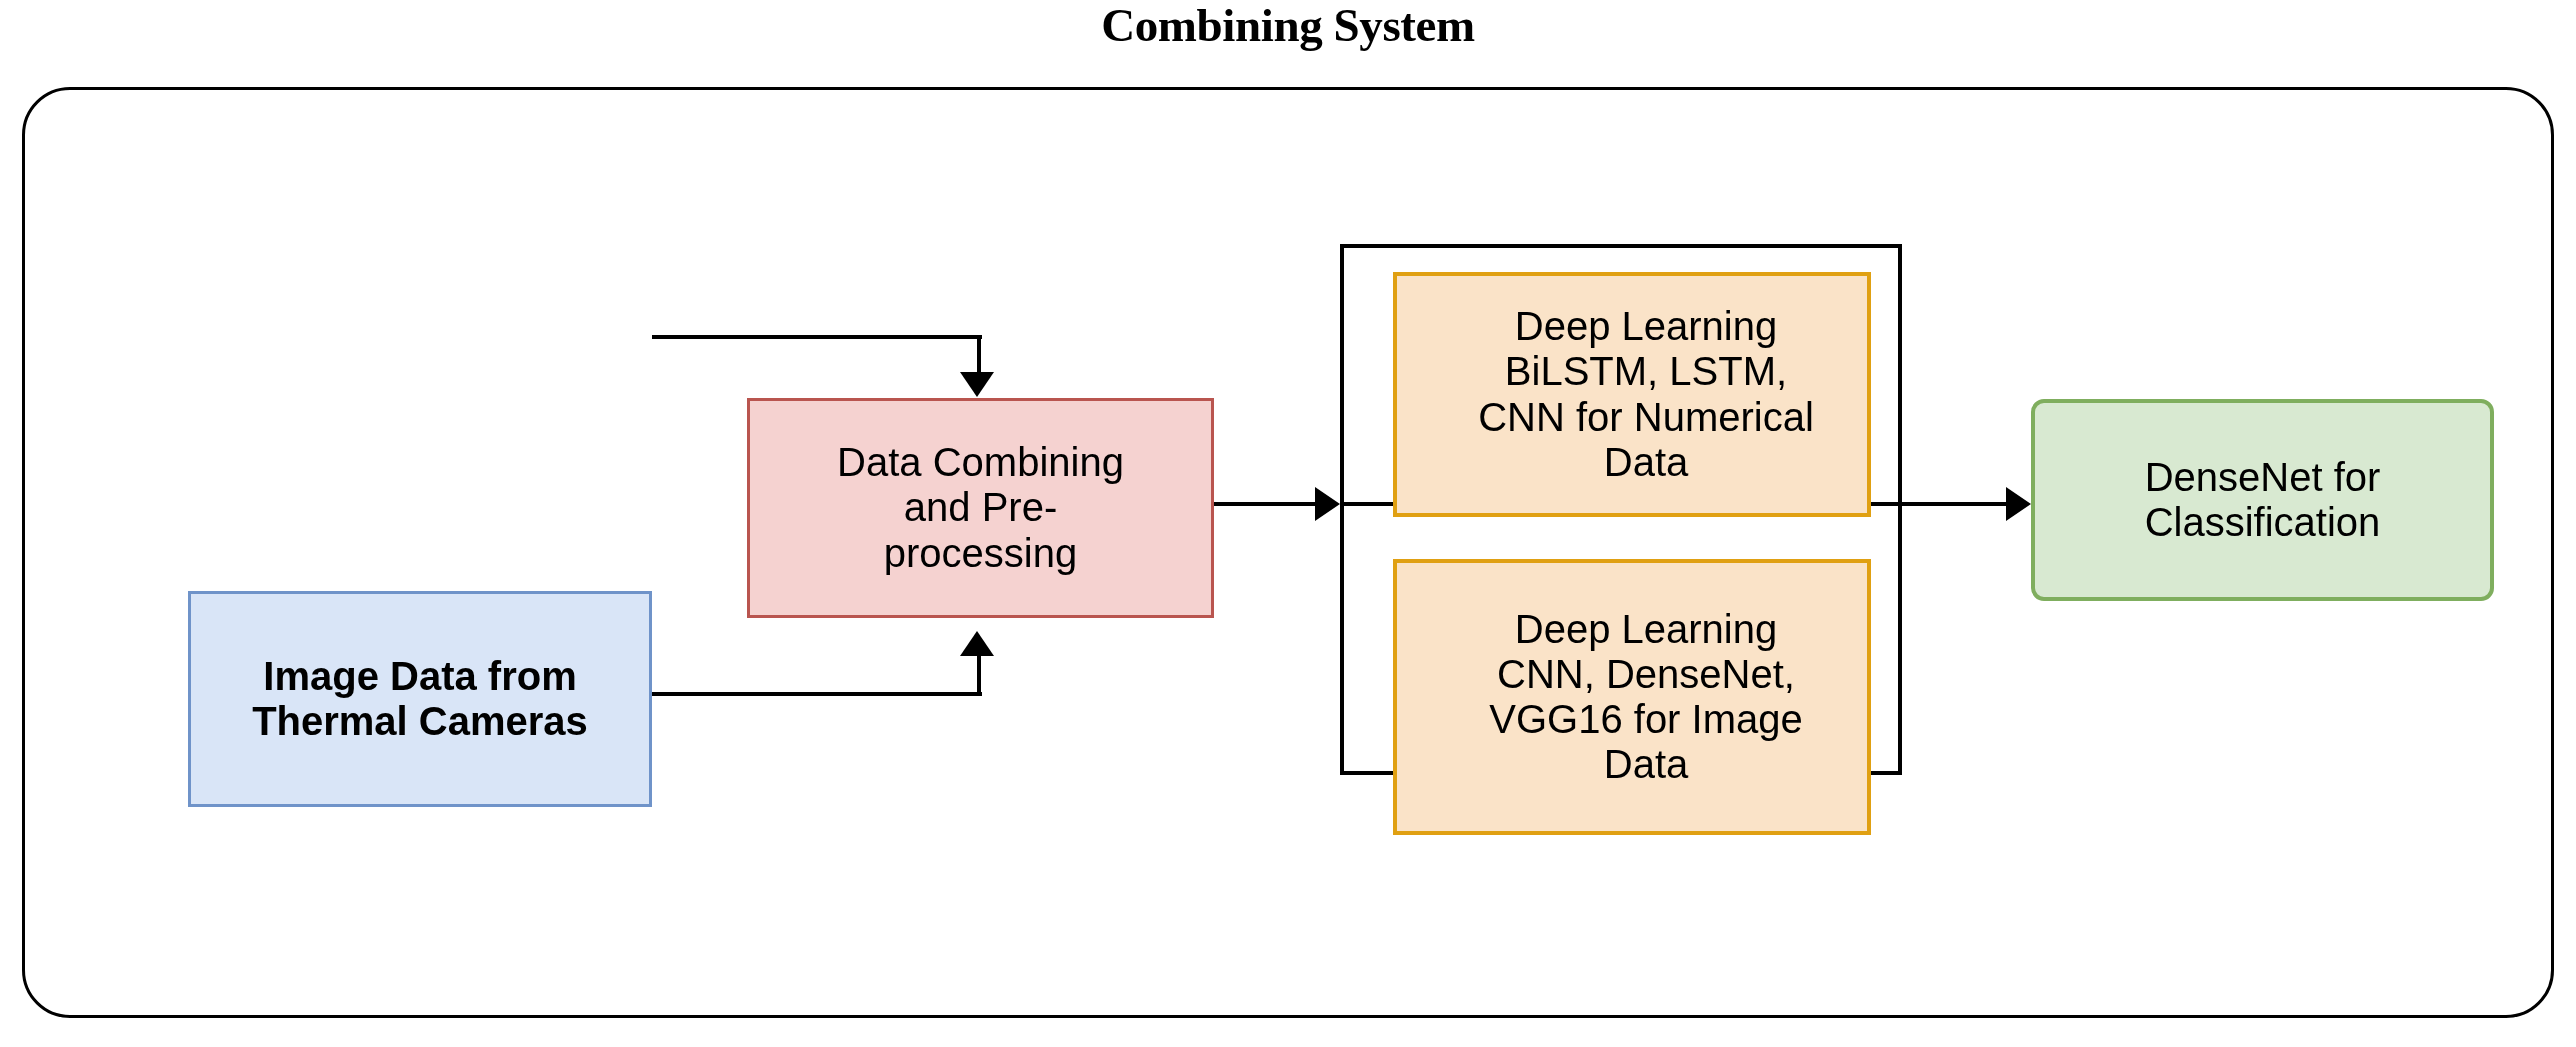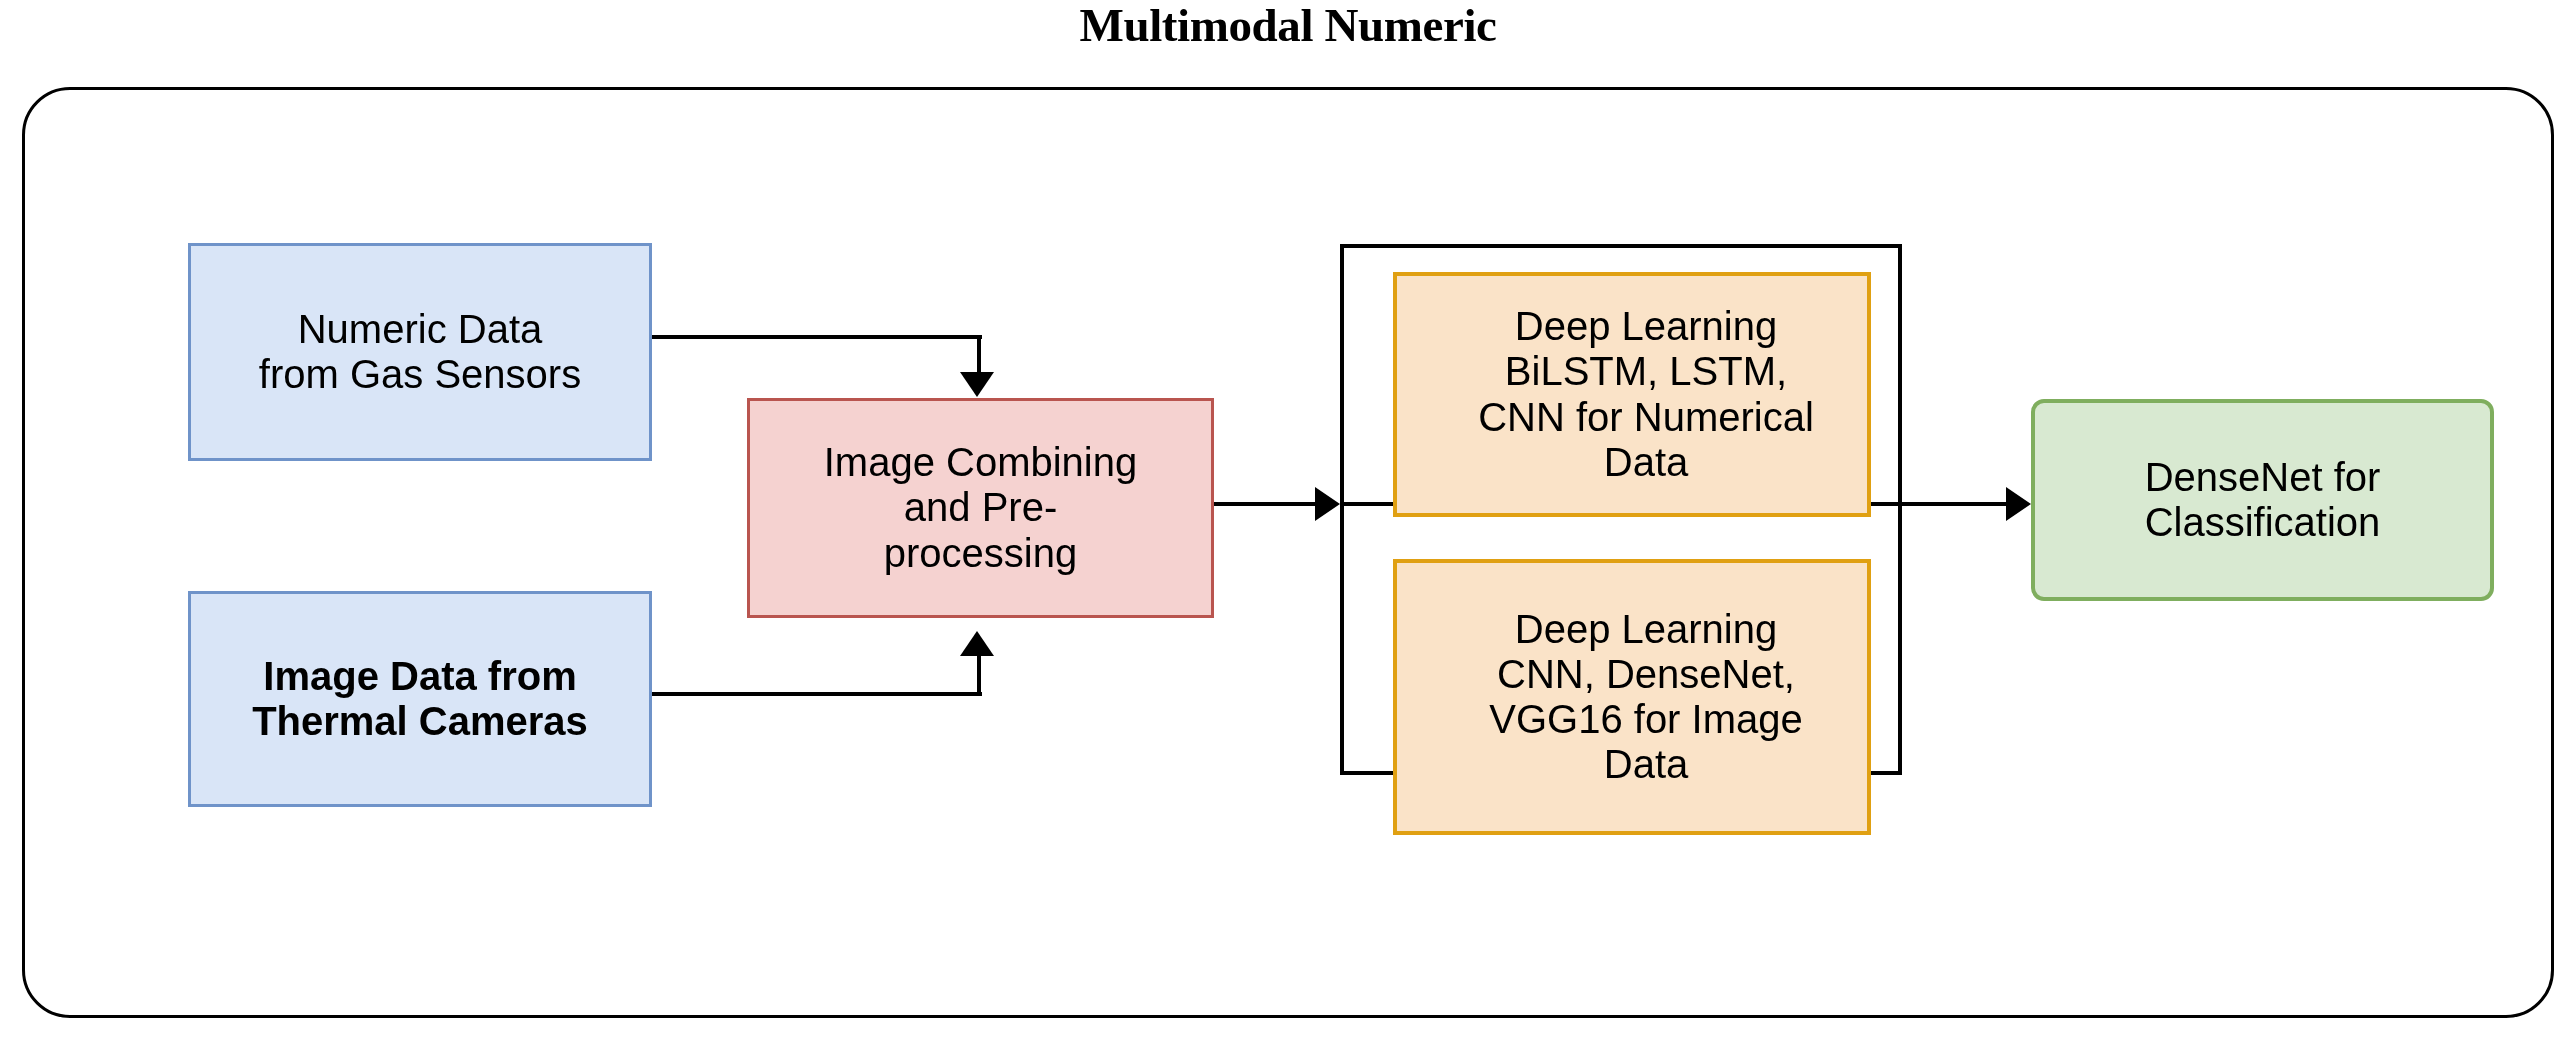--- a/index.html
+++ b/index.html
@@ -161,53 +161,49 @@
 
   
   #conn4-h  { left: 1870px; top: 502px; width: 142px; }
   #conn4-ar { left: 2006px; top: 487px; }
 </style>
 </head>
 <body>
 
 <div id="canvas">
 
-  <div class="title">Multimodal Numeric</div>
+  <div class="title">Combining System</div>
 
   <div class="system-boundary"></div>
 
   <div class="model-group"></div>
 
   <div class="hline" id="conn1-h"></div>
   <div class="vline" id="conn1-v"></div>
   <div class="arrow-down" id="conn1-ar"></div>
 
   <div class="hline" id="conn2-h"></div>
   <div class="vline" id="conn2-v"></div>
   <div class="arrow-up" id="conn2-ar"></div>
 
   <div class="hline" id="conn3-h"></div>
   <div class="arrow-right" id="conn3-ar"></div>
   <div class="hline" id="conn3-h2"></div>
 
   <div class="hline" id="conn4-h"></div>
   <div class="arrow-right" id="conn4-ar"></div>
 
-  <div class="node node-blue" id="node-numeric-data">
-    <span class="node-label">Numeric Data
-from Gas Sensors</span>
-  </div>
 
   <div class="node node-blue" id="node-image-data">
     <span class="node-label">Image Data from
 Thermal Cameras</span>
   </div>
 
   <div class="node node-pink" id="node-preprocess">
-    <span class="node-label">Image Combining
+    <span class="node-label">Data Combining
 and Pre-
 processing</span>
   </div>
 
   <div class="node node-orange" id="node-dl-numeric">
     <span class="node-label">Deep Learning
 BiLSTM, LSTM,
 CNN for Numerical
 Data</span>
   </div>

